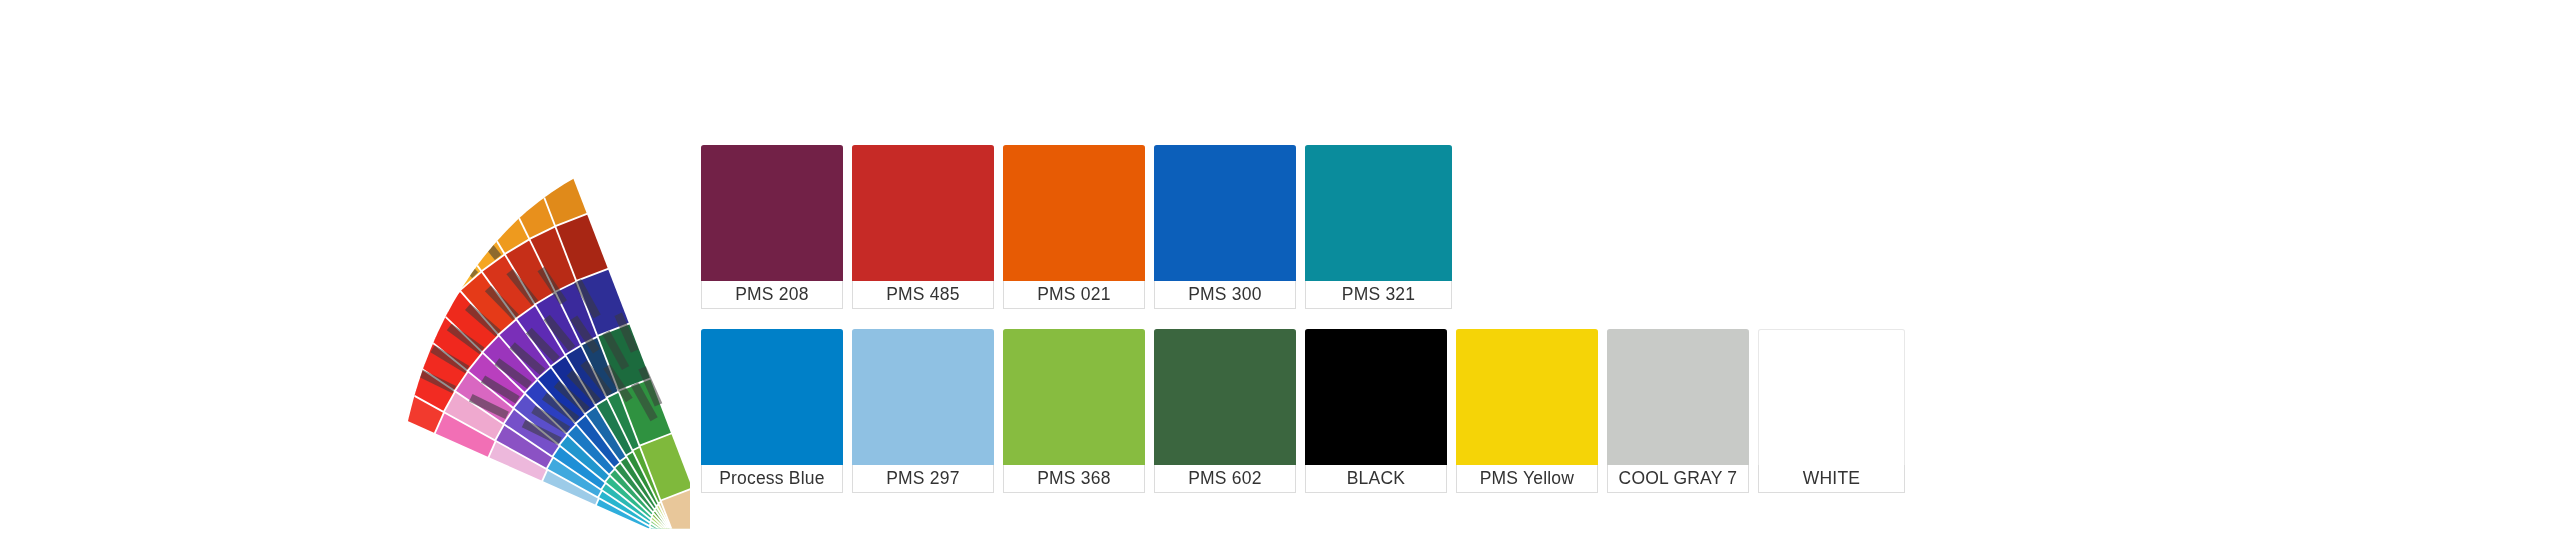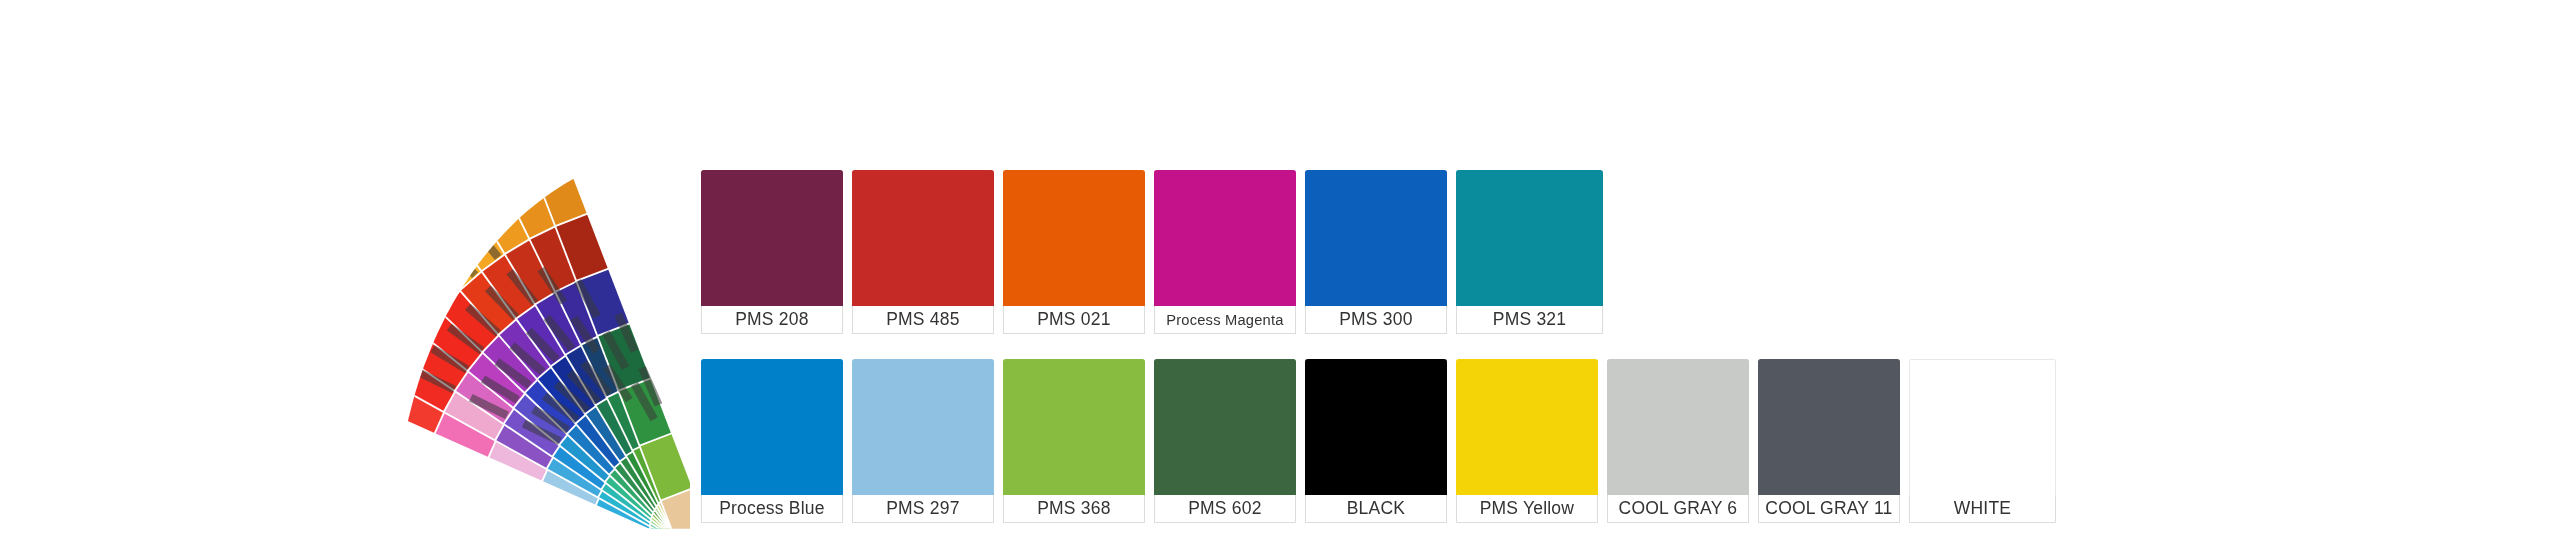--- a/index.html
+++ b/index.html
@@ -36,21 +36,20 @@
     position: absolute;
     left: 701px;
     top: 145px;
     width: 1507px;
   }
 
   .swatch-row {
     display: flex;
     align-items: flex-end;
     gap: 0px;
-    margin-top: 25px;
   }
   .swatch-row.row-top { margin-bottom: 20px; }
 
   .swatch-card {
     width: 151px;
     padding-right: 9.2px;
     display: flex;
     flex-direction: column;
   }
   .swatch-card:last-child { padding-right: 4px; }
@@ -274,24 +273,20 @@
       </div>
       <div class="swatch-card">
         <div class="swatch-color" style="background:#C62A26;"></div>
         <div class="swatch-label">PMS 485</div>
       </div>
       <div class="swatch-card">
         <div class="swatch-color" style="background:#E75B04;"></div>
         <div class="swatch-label">PMS 021</div>
       </div>
       <div class="swatch-card">
-        <div class="swatch-color" style="background:#C4128A;"></div>
-        <div class="swatch-label tight">Process Magenta</div>
-      </div>
-      <div class="swatch-card">
         <div class="swatch-color" style="background:#0C5FBA;"></div>
         <div class="swatch-label">PMS 300</div>
       </div>
       <div class="swatch-card">
         <div class="swatch-color" style="background:#0A8C9C;"></div>
         <div class="swatch-label">PMS 321</div>
       </div>
     </div>
 
     <div class="swatch-row row-bottom">
@@ -314,25 +309,21 @@
       <div class="swatch-card">
         <div class="swatch-color" style="background:#000000;"></div>
         <div class="swatch-label">BLACK</div>
       </div>
       <div class="swatch-card">
         <div class="swatch-color" style="background:#F5D407;"></div>
         <div class="swatch-label">PMS Yellow</div>
       </div>
       <div class="swatch-card">
         <div class="swatch-color" style="background:#C8CAC7;"></div>
-        <div class="swatch-label">COOL GRAY 6</div>
-      </div>
-      <div class="swatch-card">
-        <div class="swatch-color" style="background:#53575F;"></div>
-        <div class="swatch-label">COOL GRAY 11</div>
+        <div class="swatch-label">COOL GRAY 7</div>
       </div>
       <div class="swatch-card">
         <div class="swatch-color is-white" style="background:#FFFFFF;"></div>
         <div class="swatch-label">WHITE</div>
       </div>
     </div>
 
   </div>
 </div>
 

